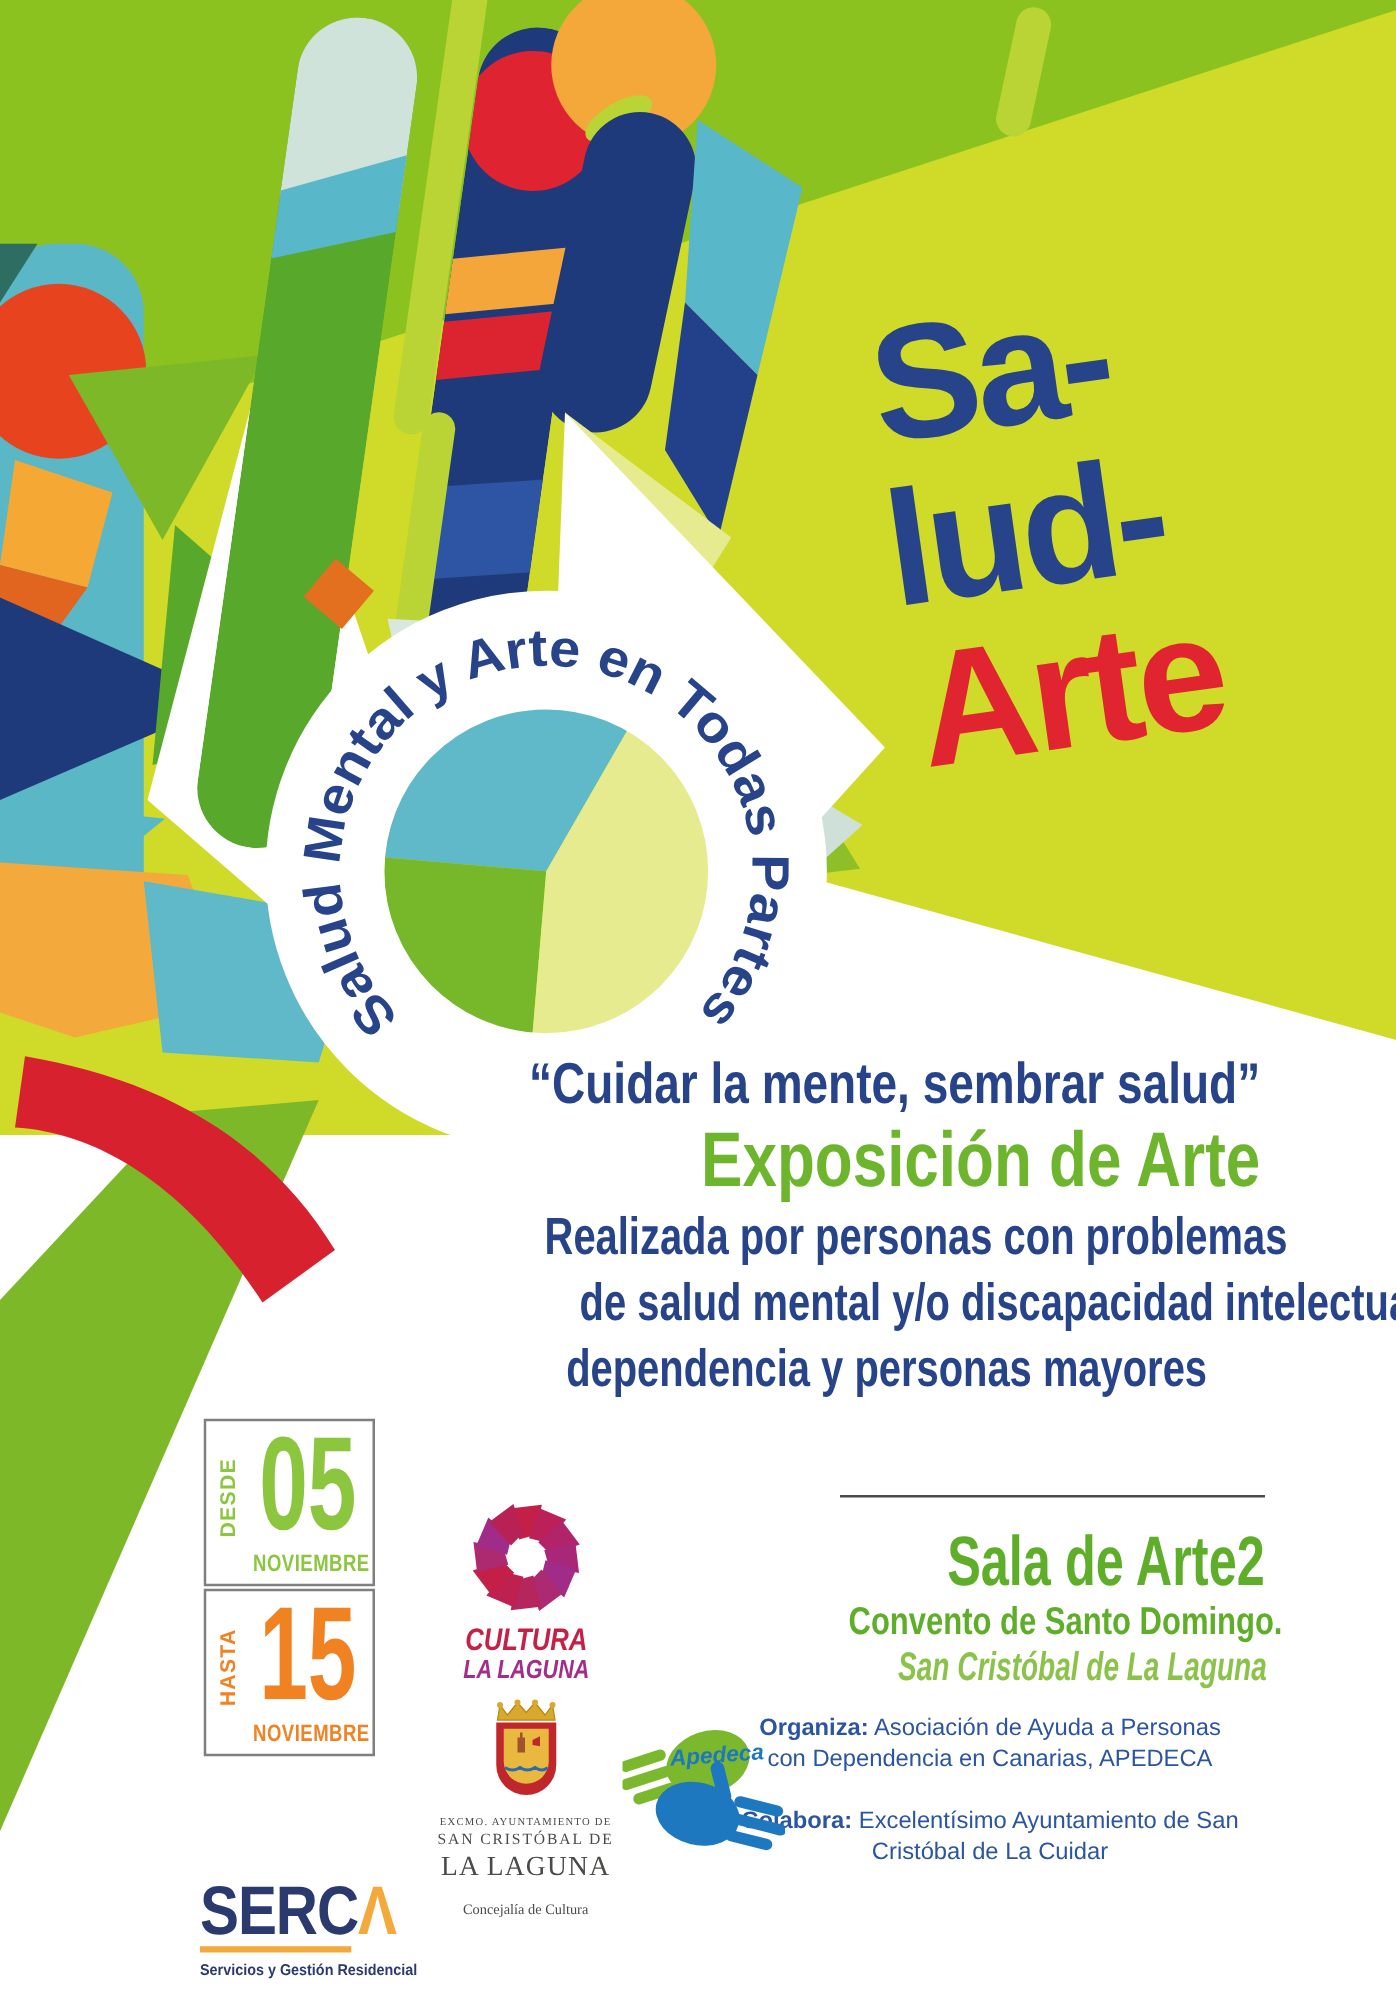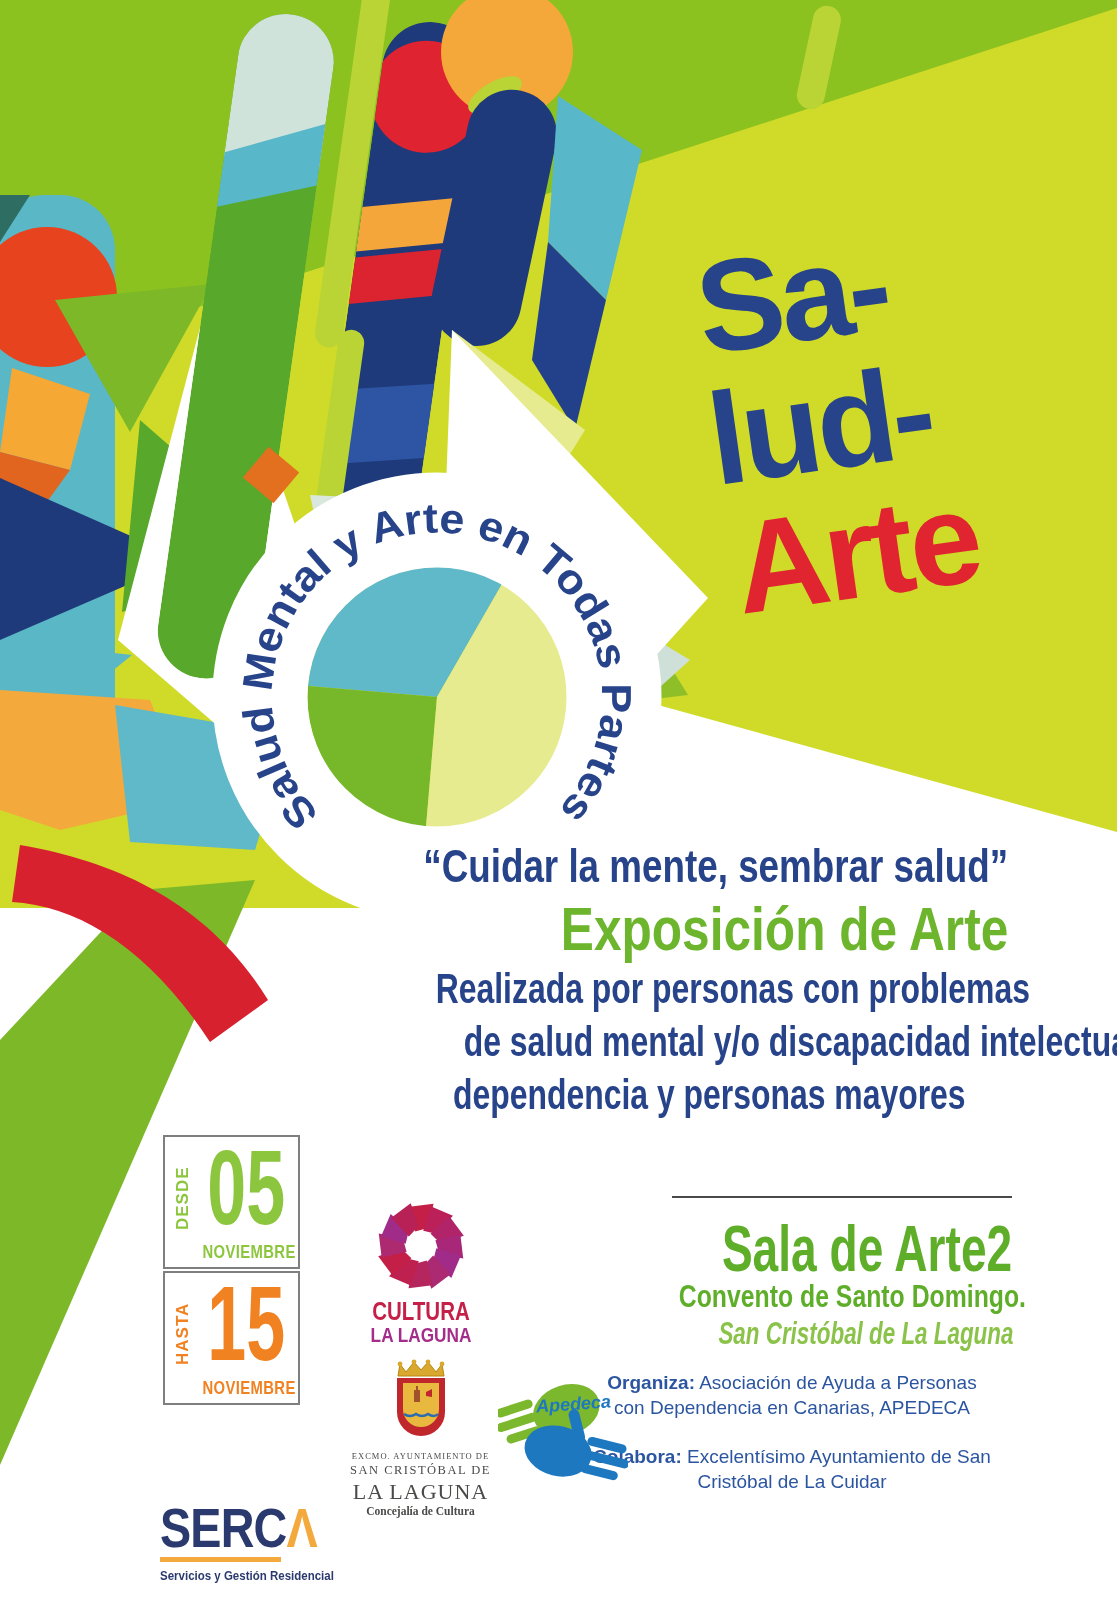--- a/index.html
+++ b/index.html
@@ -33,52 +33,52 @@
   .date-box .day{position:absolute;left:24px;top:-6px;width:108px;text-align:center;
        font-size:106px;line-height:112px;font-weight:800;transform:scaleX(.66);}
   .date-box .month{position:absolute;left:26px;top:104px;width:104px;text-align:center;
        font-size:19px;font-weight:700;letter-spacing:.5px;transform:scaleX(.78);}
   .box-from .side,.box-from .day,.box-from .month{color:#8cc63e;}
   .box-to .side,.box-to .day,.box-to .month{color:#f08222;}
 
   
   .venue{position:absolute;right:105px;top:1196px;width:420px;text-align:right;}
   .venue .divider{width:340px;height:2px;background:#4a4a4a;margin:0 0 22px auto;}
-  .hall{font-size:64px;font-weight:800;color:#5fae2a;line-height:58px;white-space:nowrap;}
+  .hall{font-size:56px;font-weight:800;color:#5fae2a;line-height:58px;white-space:nowrap;}
   .hall .cond{transform:scaleX(.72);}
   .building{font-size:31px;font-weight:800;color:#5fae2a;line-height:37px;white-space:nowrap;}
   .city{font-size:32px;font-weight:700;color:#8bc34a;line-height:36px;white-space:nowrap;font-style:italic;}
   .city .cond{transform:scaleX(.7);}
   .credits{position:absolute;right:105px;top:1370px;width:440px;text-align:center;
            color:#2b55a0;font-size:19px;line-height:25px;}
   .credits p{margin:0;}
   .credits .gap{margin-top:24px;}
   .credits b{font-weight:700;}
 
   
   .serca{position:absolute;left:160px;top:1502px;width:200px;color:#2b3a6e;}
   .serca-name{font-size:55px;font-weight:800;letter-spacing:-1px;line-height:52px;
       transform:scaleX(.85);transform-origin:0 50%;white-space:nowrap;}
   .serca-caret{color:#f3a93c;}
   .serca-bar{width:121px;height:5px;background:#f3a93c;margin-top:3px;}
   .serca-tag{margin-top:7px;font-size:12.5px;font-weight:700;white-space:nowrap;
       transform:scaleX(.92);transform-origin:0 50%;}
 
   
-  .cultura{position:absolute;left:346px;top:1198px;width:150px;text-align:center;}
+  .cultura{position:absolute;left:346px;top:1198px;width:150px;text-align:center;font-style:italic;}
   .cultura-1{font-size:25px;font-weight:800;color:#c52148;letter-spacing:0;line-height:26px;transform:scaleX(.82);}
   .cultura-2{font-size:21px;font-weight:800;color:#a42d89;line-height:22px;transform:scaleX(.82);}
 
   
   .ayto{position:absolute;left:348px;top:1358px;width:145px;text-align:center;color:#4a4a48;
         font-family:"Liberation Serif",serif;}
   .ayto-1{font-size:8.5px;letter-spacing:1px;margin-top:3px;}
   .ayto-2{font-size:12.5px;letter-spacing:1.5px;margin-top:2px;}
   .ayto-3{font-size:22px;letter-spacing:1px;margin-top:1px;}
-  .ayto-4{font-size:11.5px;margin-top:0;font-weight:bold;}
+  .ayto-4{font-size:11.5px;margin-top:16px;}
 
   
   .apedeca{position:absolute;left:498px;top:1368px;width:130px;height:125px;}
   .apedeca-name{position:absolute;left:38px;top:26px;font-size:18px;font-weight:800;
       font-style:italic;color:#1d78c0;transform:rotate(-4deg);white-space:nowrap;}
 </style>
 </head>
 <body>
 
 <div class="poster">

